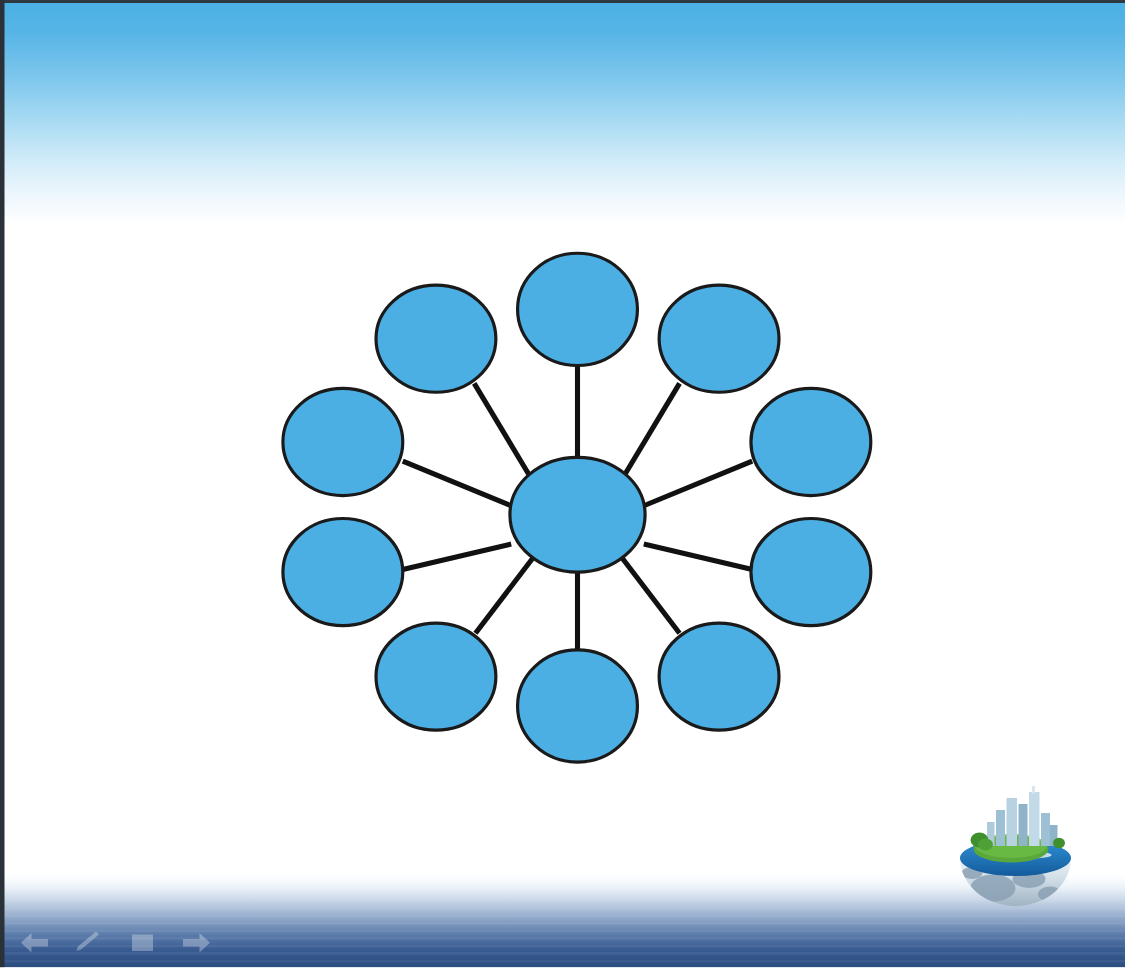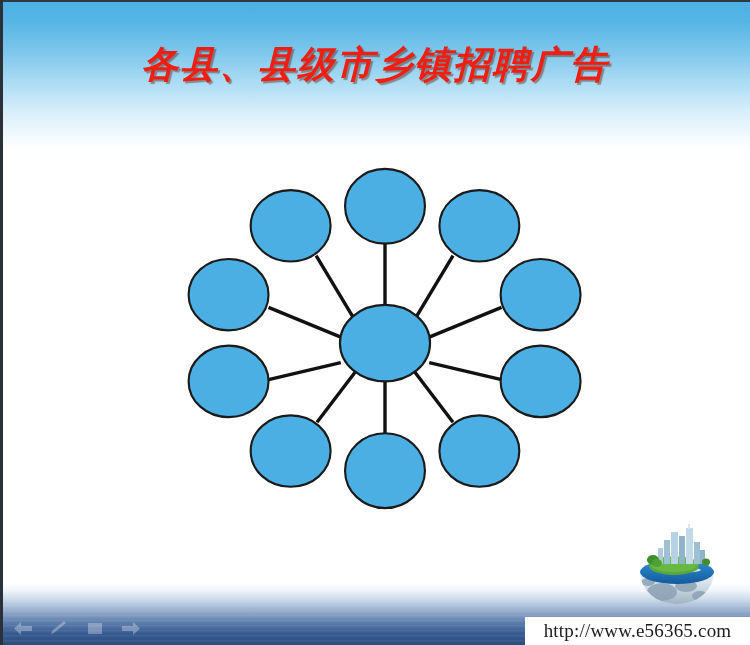--- a/index.html
+++ b/index.html
@@ -163,21 +163,20 @@
 <div id="slide">
 
   <div class="sky"></div>
   <div class="midwhite"></div>
   <div class="sea"></div>
   <div class="sea-sheen"></div>
 
   <div class="frame-top"></div>
   <div class="frame-left"></div>
 
-  <div class="title">各县、县级市乡镇招聘广告</div>
 
   <div class="diagram">
     <svg width="420" height="415" viewBox="0 0 494 415" xmlns="http://www.w3.org/2000/svg">
 
       <g stroke="#111111" stroke-width="4" stroke-linecap="butt">
         <line x1="247" y1="175" x2="247" y2="103"></line>
         <line x1="211" y1="192" x2="166" y2="117"></line>
         <line x1="195" y1="213" x2="110" y2="178"></line>
         <line x1="195" y1="243" x2="110" y2="263"></line>
         <line x1="212" y1="254" x2="167" y2="313"></line>
@@ -263,17 +262,14 @@
       <path d="M3,14 L6,13 L18,3 L16,1 L4,11 Z" fill="#ffffff"></path>
     </svg>
     <svg class="nav-ico" viewBox="0 0 22 17">
       <rect x="4" y="3" width="14" height="11" fill="#ffffff"></rect>
     </svg>
     <svg class="nav-ico" viewBox="0 0 22 17">
       <path d="M13,2 L20,8.5 L13,15 L13,11 L2,11 L2,6 L13,6 Z" fill="#ffffff"></path>
     </svg>
   </div>
 
-  <div class="watermark">
-    <span>http://www.e56365.com</span>
-  </div>
 
 </div>
 
 </body></html>

